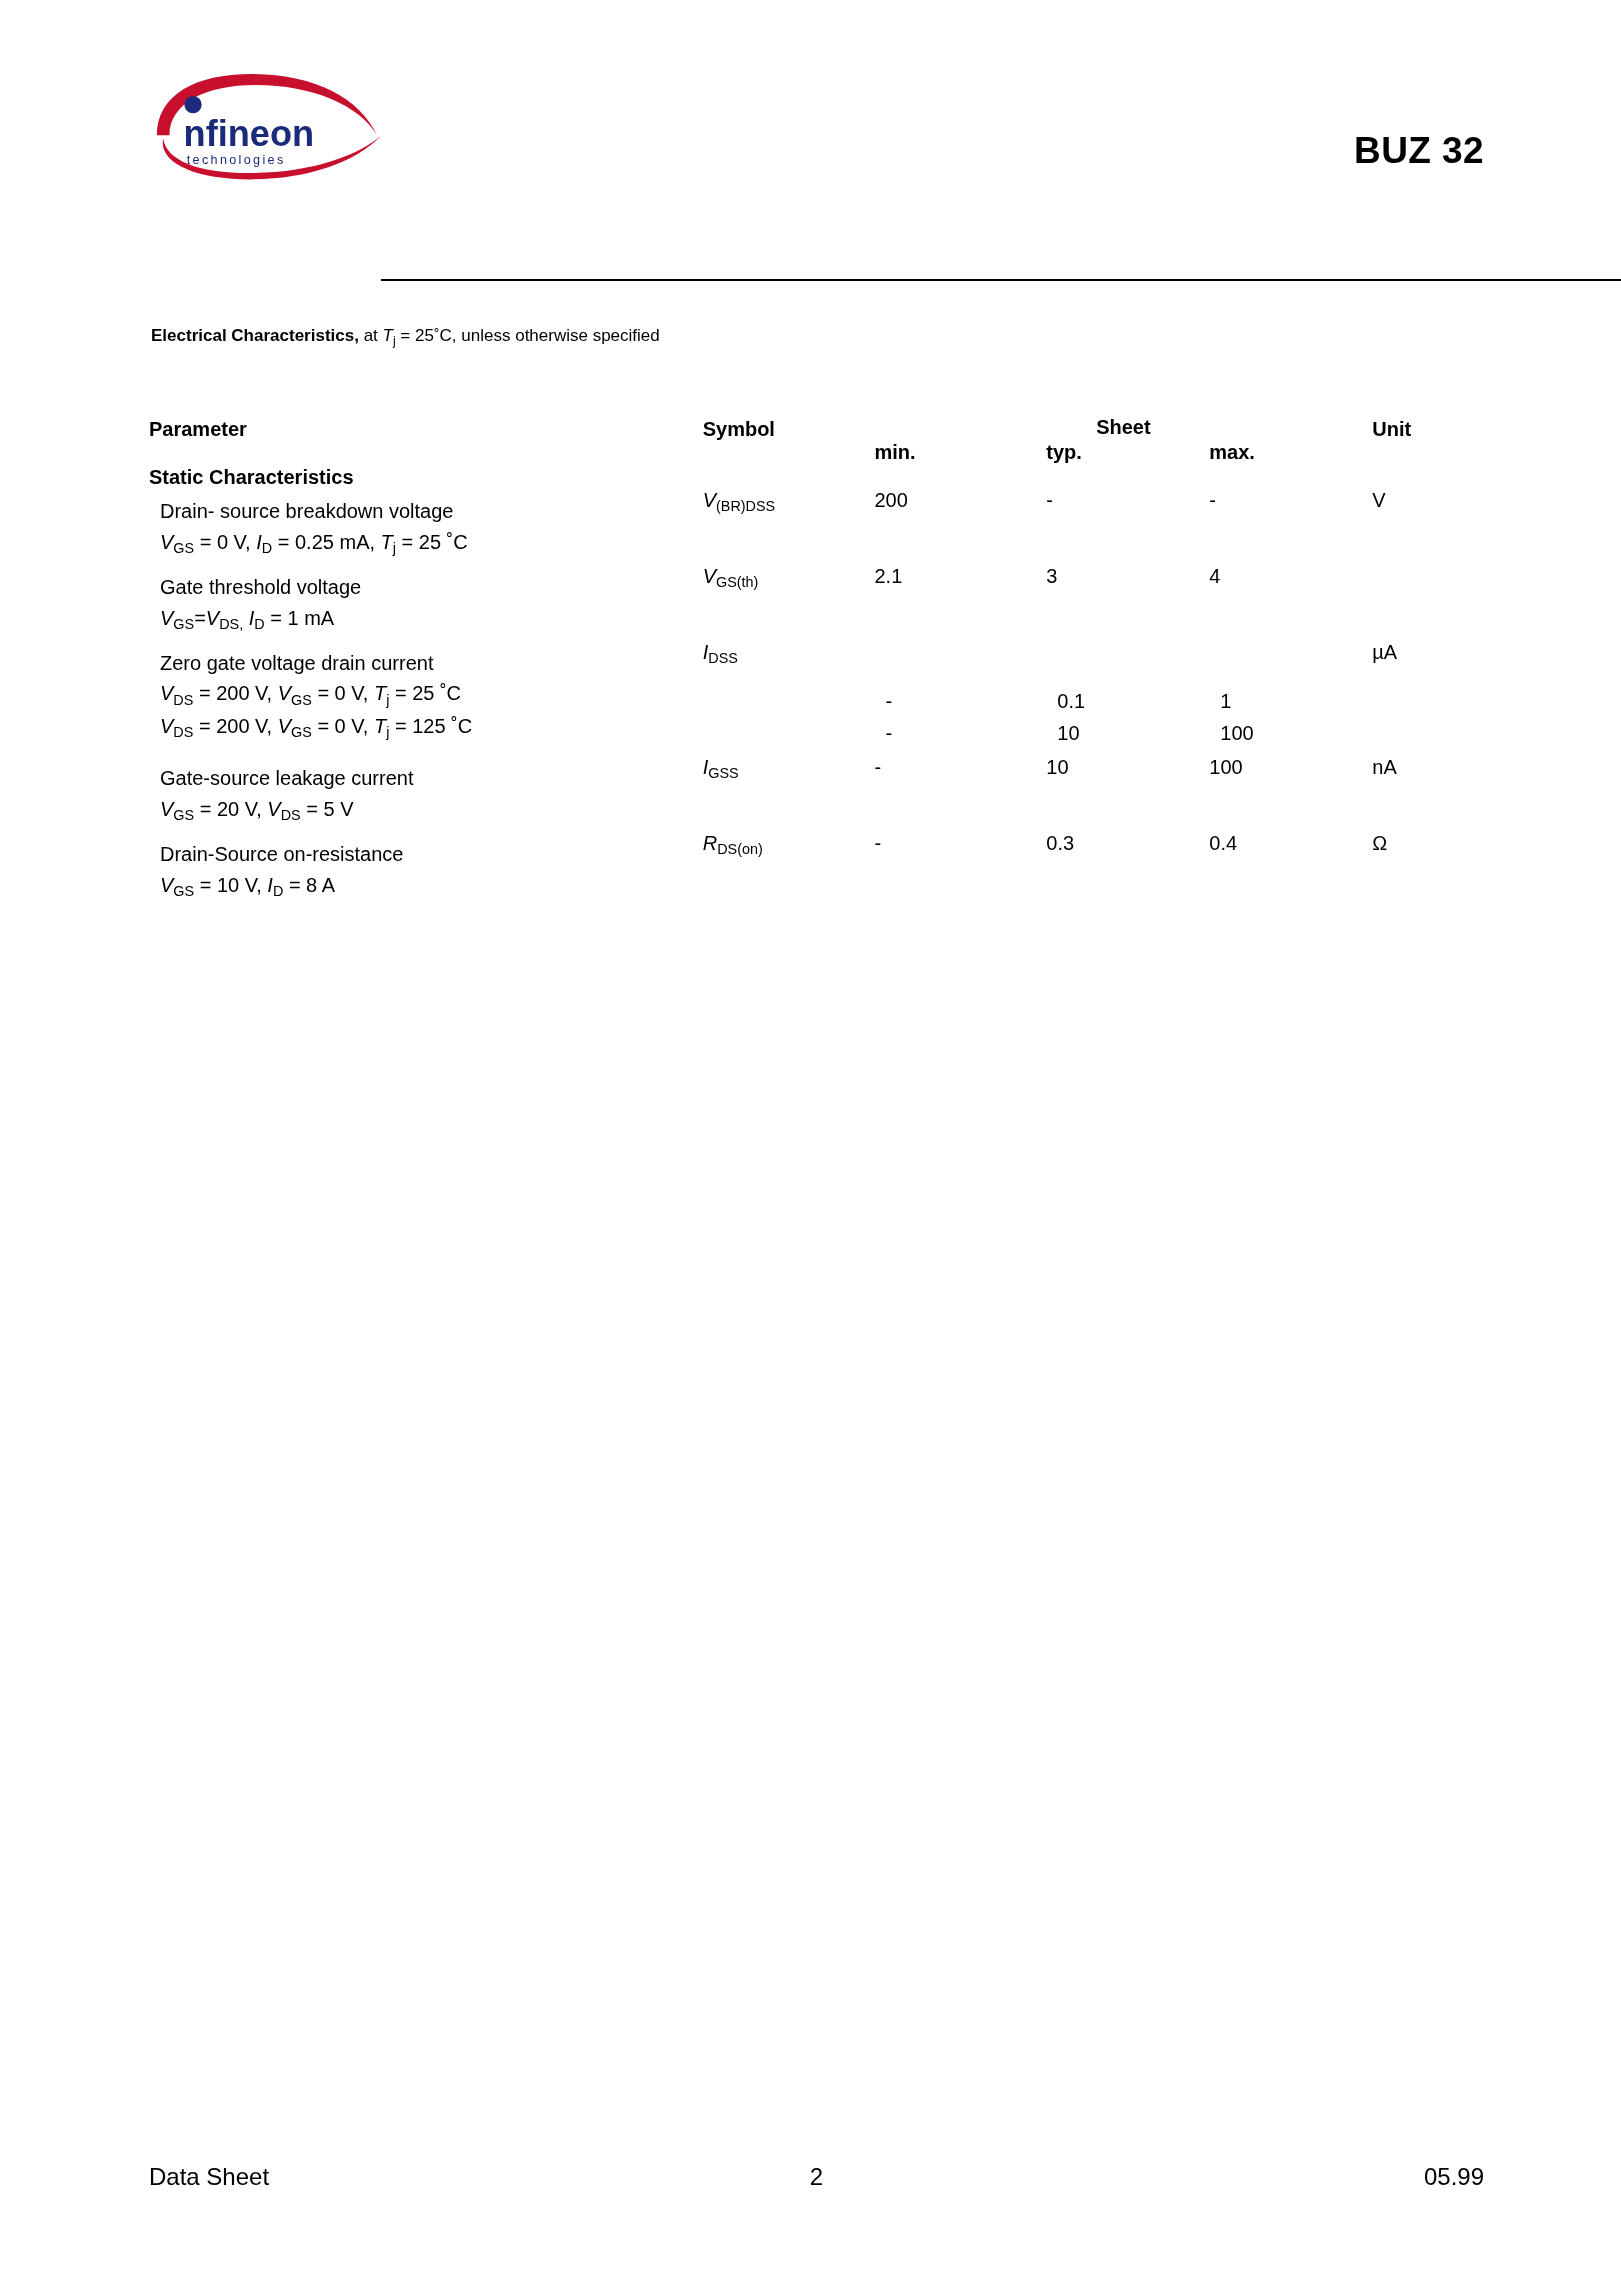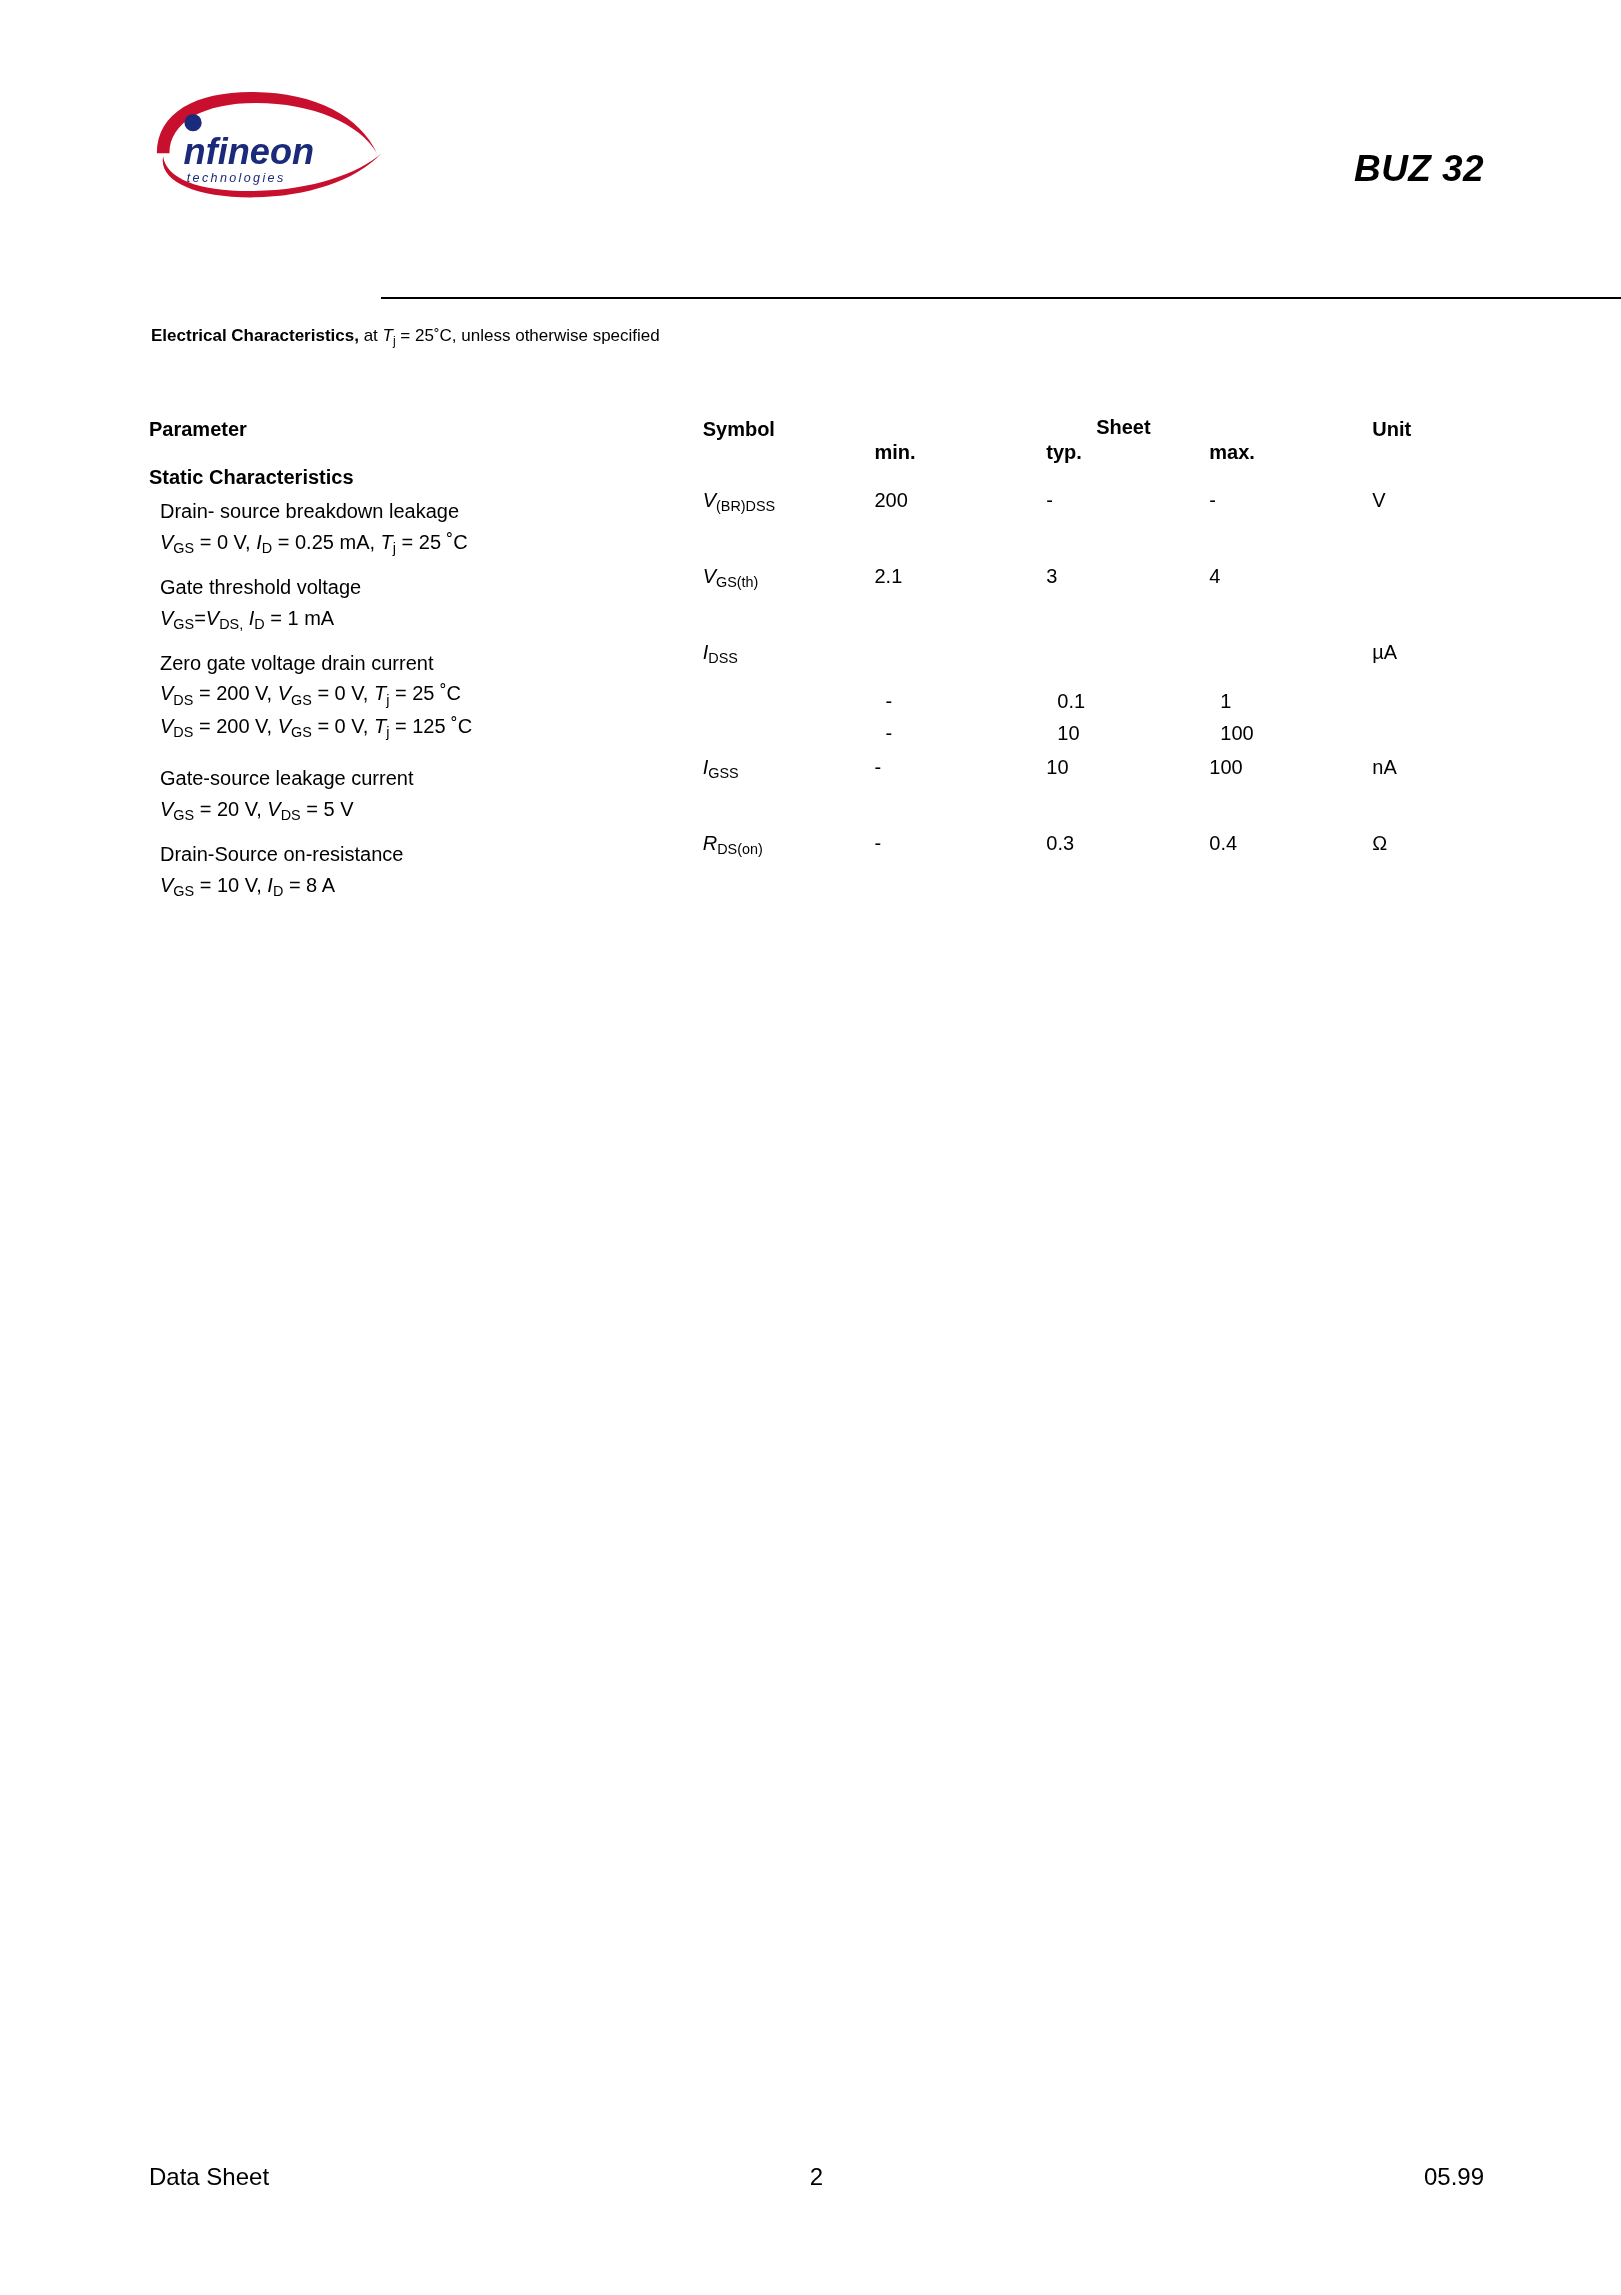--- a/index.html
+++ b/index.html
@@ -19,24 +19,23 @@
     position: absolute;
     left: 0; top: 0;
     width: 1622px;
     height: 2295px;
   }
 
   
   .header {
     position: absolute;
     left: 149px;
-    top: 73px;
+    top: 55px;
     width: 1335px;
     height: 157px;
-    font-style: italic;
   }
   .logo {
     position: absolute;
     left: 0px;
     top: 7.9px;
     width: 283px;
     height: 118px;
   }
   .logo svg { display: block; }
 
@@ -202,21 +201,21 @@
         <td class="cell hdr bl bb">typ.</td>
         <td class="cell hdr bl bb">max.</td>
       </tr>
 
       <tr>
         <td class="section-title" colspan="6">Static Characteristics</td>
       </tr>
 
       <tr>
         <td class="bt bb">
-          <div class="row-label">Drain- source breakdown leakage</div>
+          <div class="row-label">Drain- source breakdown voltage</div>
           <div class="row-cond">
             <i class="v">V</i><sub>GS</sub><span> = 0 V, </span><i class="v">I</i><sub>D</sub><span> = 0.25 mA, </span><i class="v">T</i><sub>j</sub><span> = 25 ˚C</span>
           </div>
         </td>
         <td class="bt bb bl sym-cell">
           <i class="v">V</i><sub>(BR)DSS</sub>
         </td>
         <td class="bt bb bl val">200</td>
         <td class="bt bb bl val">-</td>
         <td class="bt bb bl val">-</td>

